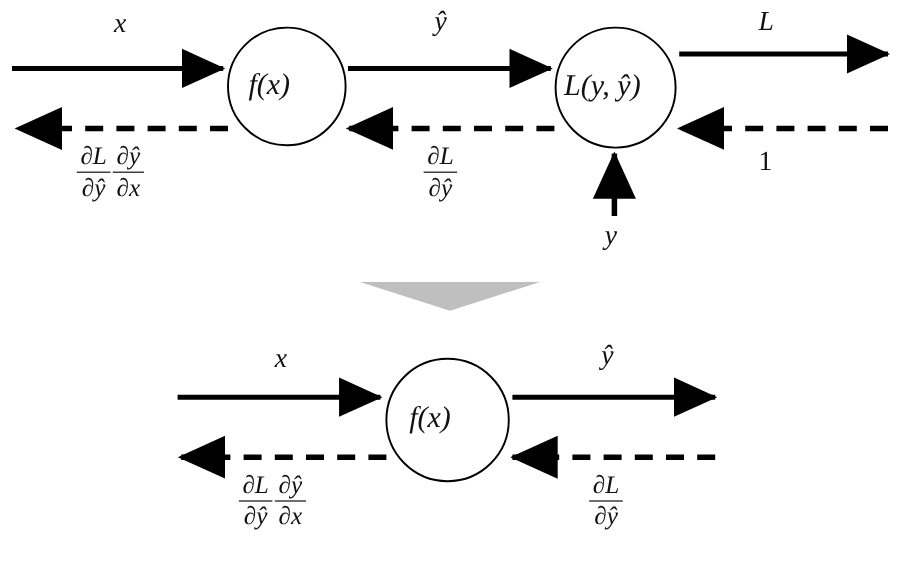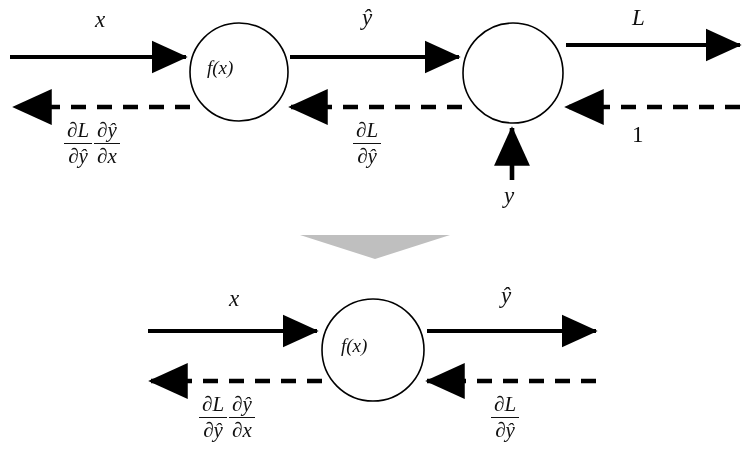--- a/index.html
+++ b/index.html
@@ -23,21 +23,21 @@
   }
   .lbl {
     position: absolute;
     font-family: "Liberation Serif", serif;
     font-style: italic;
     color: #111111;
     white-space: nowrap;
     line-height: 1;
   }
   .lbl-var { font-size: 23px; }
-  .node-label { font-size: 19px; }
+  .node-label { font-size: 25px; }
   
   .frac {
     position: absolute;
     display: inline-flex;
     flex-direction: row;
     align-items: center;
     font-family: "Liberation Serif", serif;
     font-style: italic;
     color: #111111;
     white-space: nowrap;
@@ -106,20 +106,21 @@
       <line x1="596" y1="381" x2="427" y2="381" stroke="#000000" stroke-width="4.6" stroke-dasharray="15 11" marker-end="url(#arrowDash)"></line>
 
       <circle cx="373" cy="350" r="51" fill="#ffffff" stroke="#000000" stroke-width="1.6"></circle>
     </g>
   </svg>
 
   
 
   
   <div class="lbl node-label" style="left:207px; top:58px;">f(x)</div>
+  <div class="lbl node-label" style="left:470px; top:59px;">L(y, ŷ)</div>
 
   
   <div class="lbl lbl-var" style="left:95px; top:8px;">x</div>
   <div class="lbl lbl-var" style="left:362px; top:6px;">ŷ</div>
   <div class="lbl lbl-var" style="left:632px; top:6px;">L</div>
   <div class="lbl lbl-var" style="left:504px; top:184px;">y</div>
   <div class="lbl lbl-var" style="left:632px; top:123px; font-style:normal;">1</div>
 
   
   <div class="frac" style="left:63px; top:119px;">

